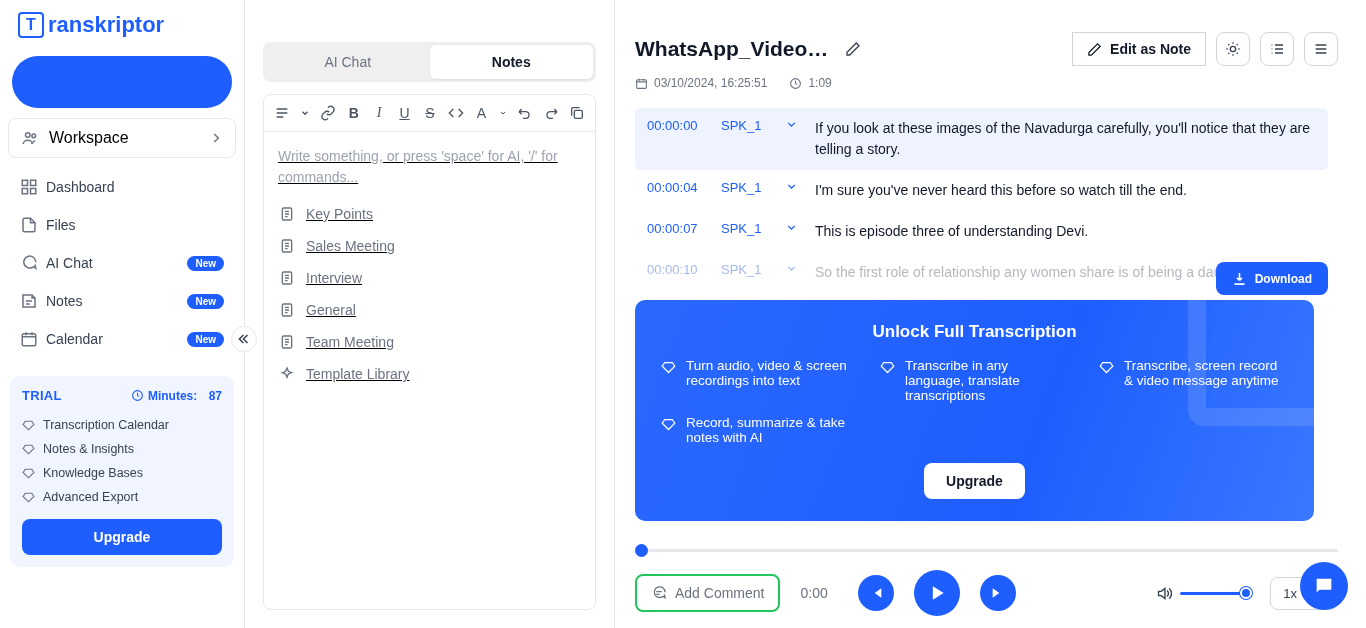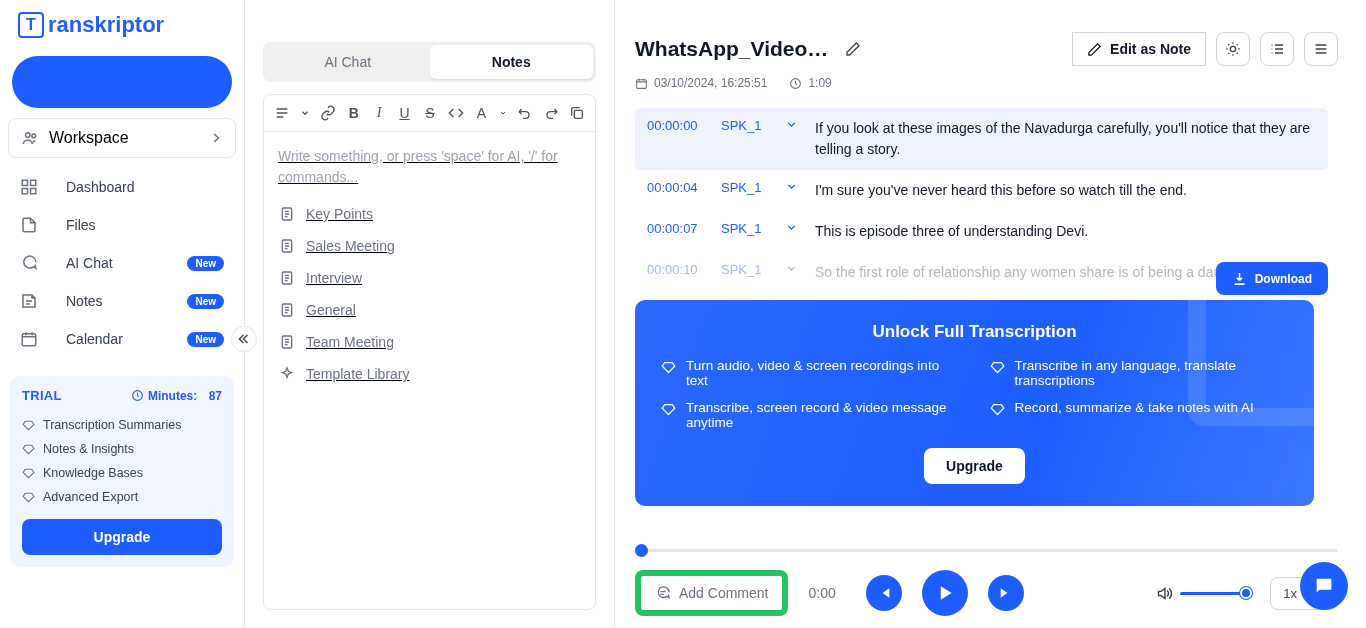--- a/index.html
+++ b/index.html
@@ -10,21 +10,21 @@
 .sidebar { width: 245px; border-right: 1px solid #e5e7eb; display: flex; flex-direction: column; padding: 12px 0; position: relative; }
 .logo { display: flex; align-items: center; padding: 0 18px 12px; font-size: 22px; font-weight: 700; color: #1e5eff; }
 .logo-box { width: 26px; height: 26px; border:2px solid #1e5eff; border-radius:4px; display:flex; align-items:center; justify-content:center; margin-right:4px; font-size:16px; color:#1e5eff; font-weight:700;}
 .logo-text { color: #1e5eff; }
 .blue-btn { margin: 6px 12px 10px; height: 52px; background:#1e5eff; border-radius: 28px; }
 .workspace-row { margin: 0 8px; padding: 10px 12px; display:flex; align-items:center; gap:10px; border:1px solid #e5e7eb; border-radius: 8px; justify-content:space-between; }
 .workspace-row .wl { display:flex; align-items:center; gap:10px; }
 .icon { width:18px; height:18px; display:inline-flex; align-items:center; justify-content:center; color:#6b7280; flex-shrink:0; }
 .chev { color:#6b7280; }
 .nav { padding: 10px 6px; }
-.nav-item { display:flex; align-items:center; gap:28px; padding:10px 14px; border-radius:8px; color:#374151; font-size:14px; cursor:pointer; }
+.nav-item { display:flex; align-items:center; gap:8px; padding:10px 14px; border-radius:8px; color:#374151; font-size:14px; cursor:pointer; }
 .badge-new { margin-left:auto; background:#1e5eff; color:#fff; font-size:10px; font-weight:600; padding:2px 8px; border-radius:10px; }
 .trial-box { margin: 8px 10px; padding: 12px; border-radius:10px; background:#f0f5ff; }
 .trial-head { display:flex; justify-content:space-between; align-items:center; margin-bottom:10px; }
 .trial-label { color:#1e5eff; font-weight:700; font-size:13px; letter-spacing:0.3px;}
 .trial-min { color:#1e5eff; font-size:12px; font-weight:600; display:flex; align-items:center; gap:4px; }
 .trial-feat { display:flex; align-items:center; gap:8px; font-size:12.5px; color:#374151; padding:5px 0; }
 .upgrade-side { margin-top:10px; width:100%; background:#1e5eff; color:#fff; font-weight:600; padding:10px; border:none; border-radius:8px; cursor:pointer; font-size:14px; }
 .collapse-btn { position:absolute; right:-13px; top:326px; width:26px; height:26px; border-radius:50%; background:#fff; border:1px solid #e5e7eb; display:flex; align-items:center; justify-content:center; cursor:pointer; z-index:5; }
 
 
@@ -59,31 +59,31 @@
 .tr-chev { color:#1e5eff; width:18px; flex-shrink:0; cursor:pointer;}
 .tr-text { flex:1; font-size:14px; color:#111827; line-height:1.5;}
 .tr-row.faded .tr-text { color:#b5b8bf;}
 .tr-row.faded .tr-time,.tr-row.faded .tr-spk,.tr-row.faded .tr-chev { color:#a5b9ef;}
 
 .download-btn { position:absolute; right:10px; top:154px; background:#1e5eff; color:#fff; border:none; padding:9px 16px; border-radius:8px; display:flex; align-items:center; gap:8px; font-weight:600; font-size:12px; cursor:pointer;}
 
 .unlock-card { position:absolute; left:0; right:24px; top:192px; background:linear-gradient(110deg,#2a68ff 0%,#1e5eff 60%,#3a78ff 100%); border-radius:10px; padding:22px 26px; color:#fff; overflow:hidden;}
 .unlock-card::after { content:''; position:absolute; right:-30px; top:-30px; width:120px; height:120px; border:18px solid rgba(255,255,255,0.12); border-radius:16px;}
 .unlock-title { text-align:center; font-weight:700; font-size:17px; margin-bottom:16px;}
-.unlock-grid { display:grid; grid-template-columns:1fr 1fr; gap:12px 30px; font-size:13.5px; margin-bottom:18px;}
+.unlock-grid { display:grid; grid-template-columns:1fr 1fr 1fr; gap:12px 30px; font-size:13.5px; margin-bottom:18px;}
 .unlock-feat { display:flex; gap:10px; align-items:flex-start;}
 .unlock-feat .di { margin-top:2px; flex-shrink:0;}
 .upgrade-btn { display:block; margin:0 auto; background:#fff; color:#111827; border:none; padding:10px 22px; border-radius:8px; font-weight:600; cursor:pointer; font-size:14px;}
 
 
 .player { margin-top:auto; padding-top:14px; }
 .progress { width:100%; height:3px; background:#e5e7eb; border-radius:3px; position:relative; margin-bottom:18px;}
 .progress-thumb { position:absolute; left:0; top:-5px; width:13px; height:13px; border-radius:50%; background:#1e5eff;}
 .player-row { display:flex; align-items:center; gap:20px;}
-.add-comment { display:flex; align-items:center; gap:8px; border:6px solid #22c55e; padding:9px 14px; border-radius:8px; color:#6b7280; font-size:14px; cursor:pointer;}
+.add-comment { display:flex; align-items:center; gap:8px; border:2px solid #22c55e; padding:9px 14px; border-radius:8px; color:#6b7280; font-size:14px; cursor:pointer;}
 .p-time { color:#6b7280; font-size:14px; min-width:38px;}
 .circ-btn { width:36px; height:36px; border-radius:50%; background:#1e5eff; color:#fff; display:flex; align-items:center; justify-content:center; cursor:pointer; border:none;}
 .circ-btn.big { width:46px; height:46px;}
 .vol { display:flex; align-items:center; gap:8px; margin-left:auto;}
 .vol-track { width:70px; height:3px; background:#1e5eff; border-radius:3px; position:relative;}
 .vol-thumb { position:absolute; right:-2px; top:-5px; width:12px; height:12px; border-radius:50%; background:#1e5eff; border:2px solid #fff; box-shadow:0 0 0 1px #1e5eff;}
 .speed-sel { border:1px solid #d1d5db; padding:8px 12px; border-radius:8px; font-size:13px; display:flex; align-items:center; gap:18px; cursor:pointer; color:#374151;}
 
 .chat-fab { position:absolute; right:18px; bottom:18px; width:48px; height:48px; border-radius:50%; background:#1e5eff; color:#fff; display:flex; align-items:center; justify-content:center; cursor:pointer;}
 
@@ -180,21 +180,21 @@
               <circle cx="12" cy="12" r="9" fill="none" stroke="#1e5eff" stroke-width="2"></circle>
               <path d="M12 7v5l3 2" stroke="#1e5eff" stroke-width="2" fill="none"></path>
             </svg>
           <span>Minutes:</span>&nbsp;<span>87</span>
         </span>
       </div>
       <div class="trial-feat">
           <svg width="13" height="13" viewBox="0 0 24 24" fill="none" stroke="#6b7280" stroke-width="2">
             <path d="M6 4h12l4 6-10 10L2 10z"></path>
           </svg>
-          <span>Transcription Summaries</span>
+          <span>Transcription Calendar</span>
         </div>
       <div class="trial-feat">
           <svg width="13" height="13" viewBox="0 0 24 24" fill="none" stroke="#6b7280" stroke-width="2">
             <path d="M6 4h12l4 6-10 10L2 10z"></path>
           </svg>
           <span>Notes &amp; Insights</span>
         </div>
       <div class="trial-feat">
           <svg width="13" height="13" viewBox="0 0 24 24" fill="none" stroke="#6b7280" stroke-width="2">
             <path d="M6 4h12l4 6-10 10L2 10z"></path>

